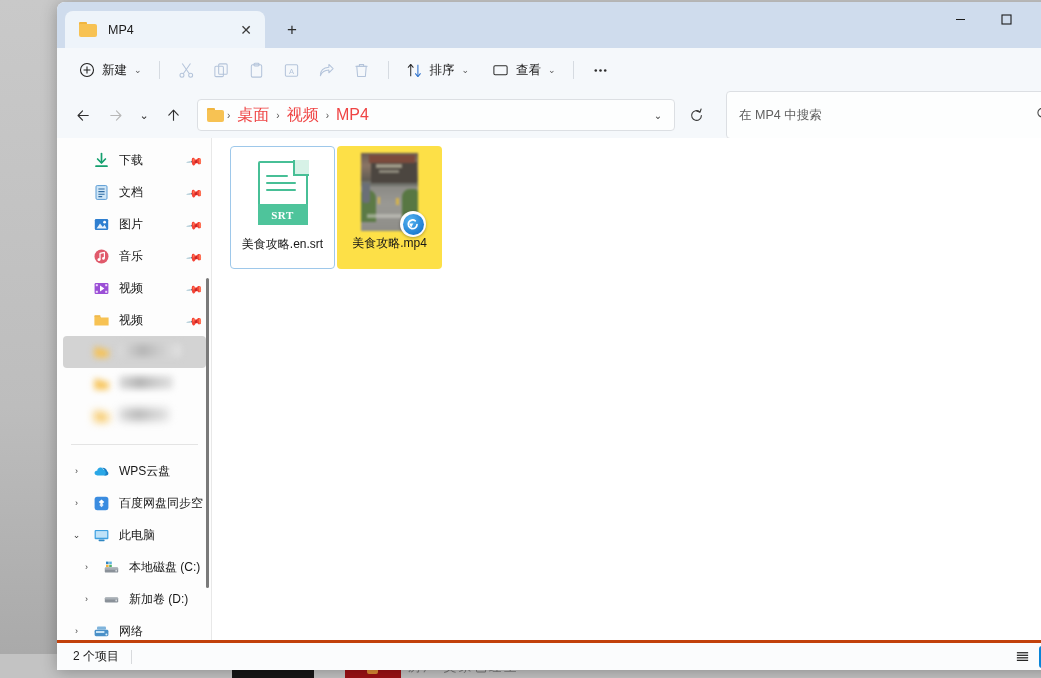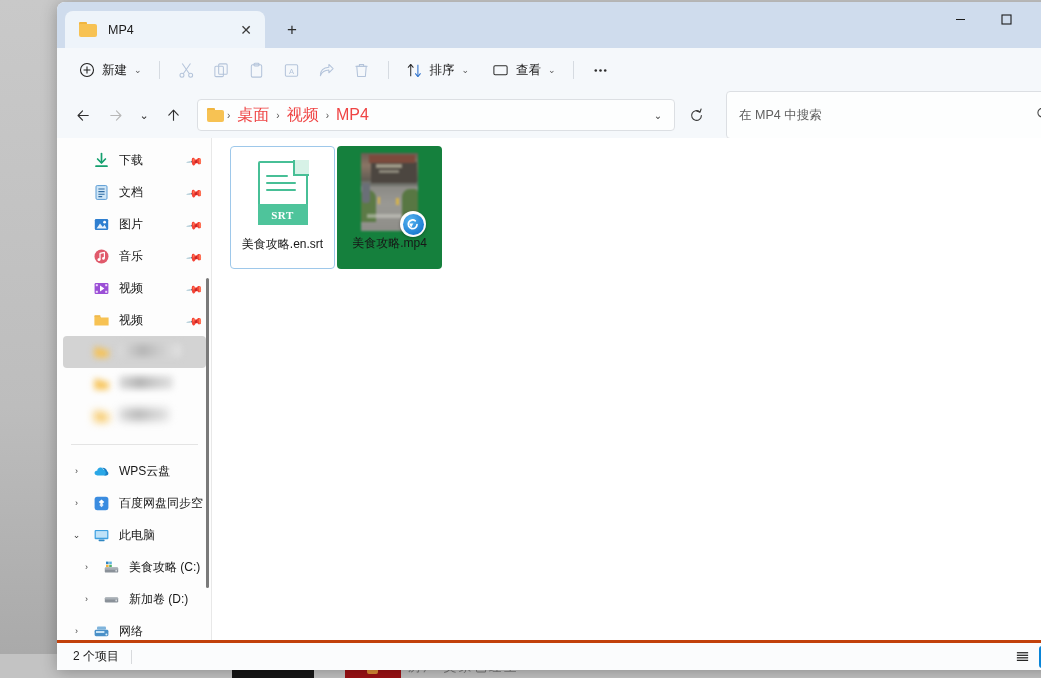--- a/index.html
+++ b/index.html
@@ -177,21 +177,21 @@
   .sidebar-divider { position:absolute; right:0; top:0; bottom:0; width:1px; background:#e8e8e8; }
 
   
   .content { flex: 1; background: #ffffff; padding: 8px 0 0 18px; position: relative; overflow: hidden; }
   .grid { display: flex; flex-wrap: wrap; gap: 0px; }
   .file-tile {
     width: 105px; height: 123px; border-radius: 4px;
     display: flex; flex-direction: column; align-items: center;
     padding-top: 7px; position: relative; margin-right: 2px;
   }
-  .file-tile.selected { background: #15803d; }
+  .file-tile.selected { background: #fde047; }
   .file-tile.selected.focused { background: #ffffff; border: 1px solid #9ec8ea; }
   .thumb { width: 68px; height: 78px; position: relative; display:flex; align-items:center; justify-content:center;font-family:Liberation Serif, serif; }
   .file-name {
     font-size: 12px; color: #171717; margin-top: 5px; text-align:center;
     white-space: nowrap; line-height: 15px;
   }
 
   
   .srt-doc { width: 50px; height: 64px; position: relative; }
   .srt-doc .page {
@@ -616,21 +616,21 @@
           <svg width="17" height="17" viewBox="0 0 17 17">
               <rect x="1.8" y="8.6" width="13.4" height="5" rx="1.2" fill="#8a9199"></rect>
               <rect x="1.8" y="8.6" width="13.4" height="2.2" rx="1.1" fill="#a8afb6"></rect>
               <circle cx="13.2" cy="11.7" r="0.9" fill="#d8dde1"></circle>
               <rect x="3" y="2.6" width="2.6" height="2.6" fill="#2f86c2"></rect>
               <rect x="6.2" y="2.6" width="2.6" height="2.6" fill="#5bb1e0"></rect>
               <rect x="3" y="5.8" width="2.6" height="2.2" fill="#f2b13a"></rect>
               <rect x="6.2" y="5.8" width="2.6" height="2.2" fill="#4fb36a"></rect>
             </svg>
         </span>
-        <span class="nav-label">美食攻略 (C:)</span>
+        <span class="nav-label">本地磁盘 (C:)</span>
       </div>
 
       <div class="nav-item" style="padding-left:16px">
         <span class="nav-expander">›</span>
         <span class="nav-ico">
           <svg width="17" height="17" viewBox="0 0 17 17">
               <rect x="1.8" y="6.4" width="13.4" height="5" rx="1.2" fill="#8a9199"></rect>
               <rect x="1.8" y="6.4" width="13.4" height="2.2" rx="1.1" fill="#a8afb6"></rect>
               <circle cx="13.2" cy="9.5" r="0.9" fill="#d8dde1"></circle>
             </svg>

